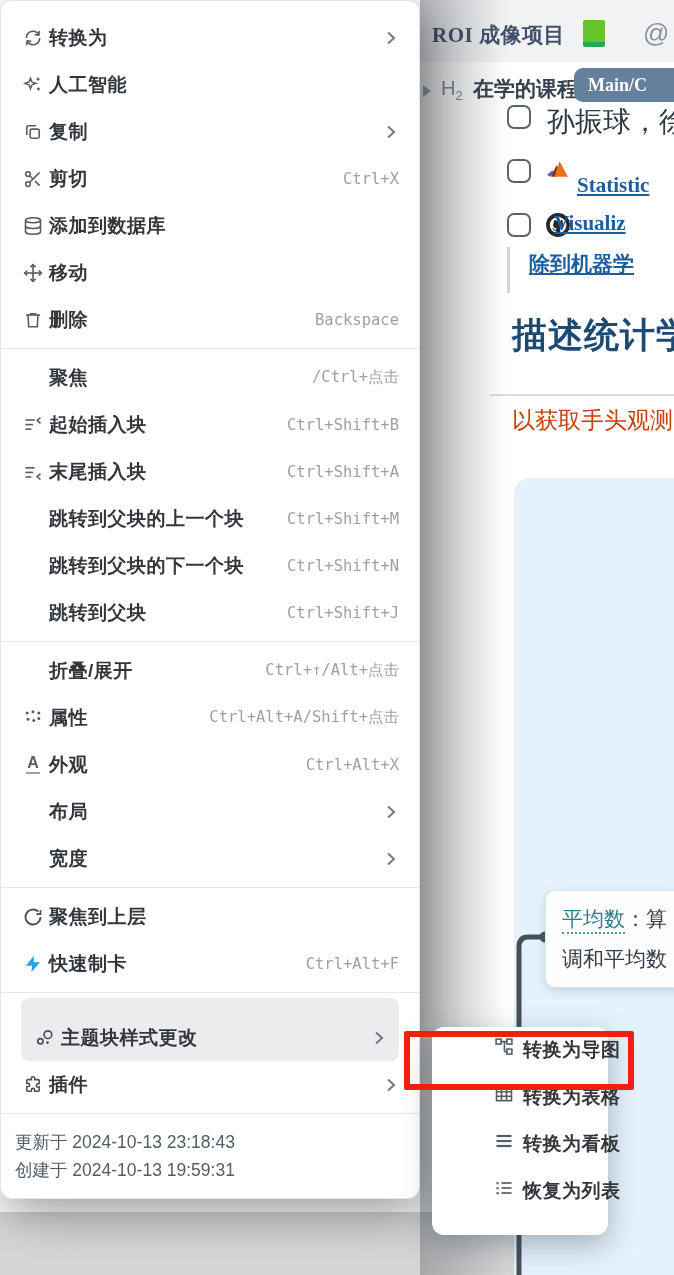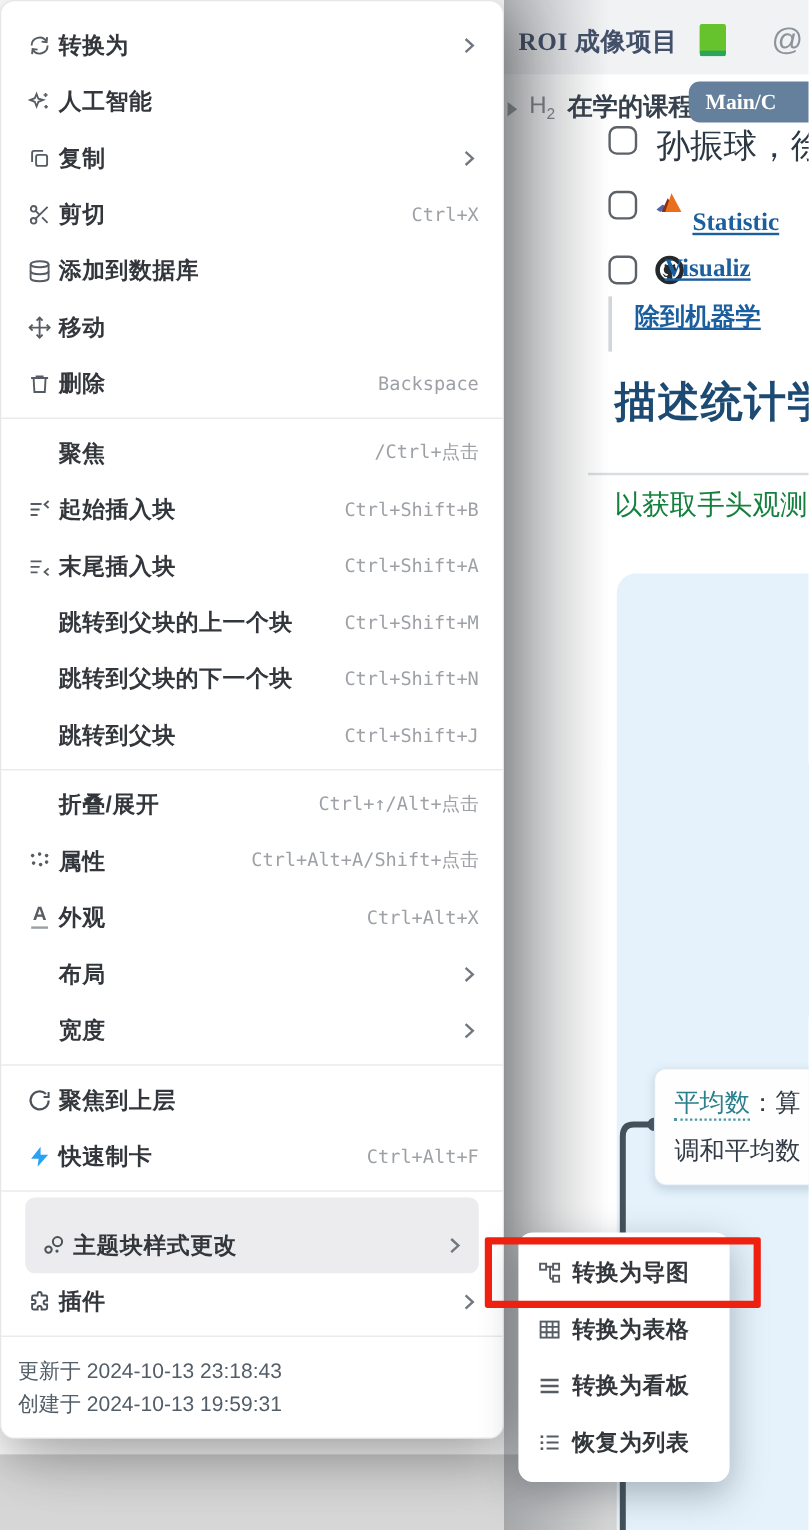--- a/index.html
+++ b/index.html
@@ -26,21 +26,21 @@
          line-height:34px;padding-left:14px;box-sizing:border-box;overflow:hidden;z-index:2;}
   .cb{width:24px;height:24px;border:2.5px solid #5d6268;border-radius:7px;box-sizing:border-box;
       background:#fff;z-index:2;}
   .task-text{font-family:"Liberation Serif",serif;font-size:28px;color:#2d3845;font-weight:500;z-index:2;}
   .task-link{font-family:"Liberation Serif",serif;font-size:21px;font-weight:700;color:#1c5f9e;
              text-decoration:underline;z-index:2;}
   .vbar{left:507px;top:247px;width:3px;height:46px;background:#d2d5d9;z-index:2;}
   .doc-heading{left:512px;top:312px;font-family:"Liberation Serif",serif;font-size:35px;font-weight:800;
                color:#1c4a72;letter-spacing:1px;z-index:2;}
   .doc-hr{left:490px;top:394px;width:184px;height:2px;background:#d8dde2;z-index:2;}
-  .doc-para{left:512px;top:405px;font-family:"Liberation Serif",serif;font-size:23px;color:#15803d;
+  .doc-para{left:512px;top:405px;font-family:"Liberation Serif",serif;font-size:23px;color:#c2410c;
             font-weight:500;z-index:2;}
   .canvas{left:514px;top:478px;width:160px;height:797px;background:#e5f2fb;
           border-top-left-radius:16px;z-index:1;}
   .connector{left:514px;top:478px;z-index:2;}
   .mm-node{left:545px;top:890px;width:140px;height:98px;background:#fefefe;
            border:1.5px solid #dce7ef;border-radius:10px;box-shadow:0 3px 8px rgba(100,130,155,.28);
            box-sizing:border-box;padding:8px 0 0 16px;overflow:hidden;z-index:3;}
   .mm-line{font-family:"Liberation Serif",serif;font-size:21px;line-height:40px;color:#323b46;white-space:nowrap;}
   .mm-term{color:#2b7e8b;border-bottom:2px dotted #4b98a3;padding-bottom:1px;}
 
@@ -60,21 +60,21 @@
           color:#9da1a6;white-space:nowrap;}
   .mi .ch{margin-left:auto;display:flex;}
   .mi.hover{background:#ececee;border-radius:8px;margin:0 20px;padding:16px 12px 0 14px;}
   .dv{height:1px;background:#e7e7e8;margin:5px 0;}
   .menu-footer{padding:9px 20px 14px 14px;font-size:17.5px;color:#525d68;
                font-weight:500;line-height:28px;}
 
   
   .submenu{left:432px;top:1027px;width:176px;background:#fff;border-radius:12px;z-index:5;
            padding:10px 0;box-shadow:0 10px 30px rgba(40,55,70,.35);box-sizing:border-box;}
-  .smi{height:47px;display:flex;align-items:center;padding:0 14px 0 16px;}
+  .smi{height:47px;display:flex;align-items:flex-start;padding:0 14px 0 16px;margin-left:46px;}
   .smi .ic{width:20px;height:20px;margin-right:9px;flex:0 0 20px;display:flex;
            align-items:center;justify-content:center;}
   .smi .lb{font-size:19px;font-weight:600;color:#33373c;letter-spacing:.5px;white-space:nowrap;}
 
   .red-box{left:404px;top:1031px;width:230px;height:59px;border:6px solid #ee2110;
            border-radius:2px;box-sizing:border-box;z-index:6;}
 
   .ic svg{display:block;}
   .ic-a{font-family:"Liberation Sans",sans-serif;font-size:16px;font-weight:700;color:#575d63;
         line-height:1;border-bottom:2px solid #9aa0a5;padding:0 1px 1px 1px;}

